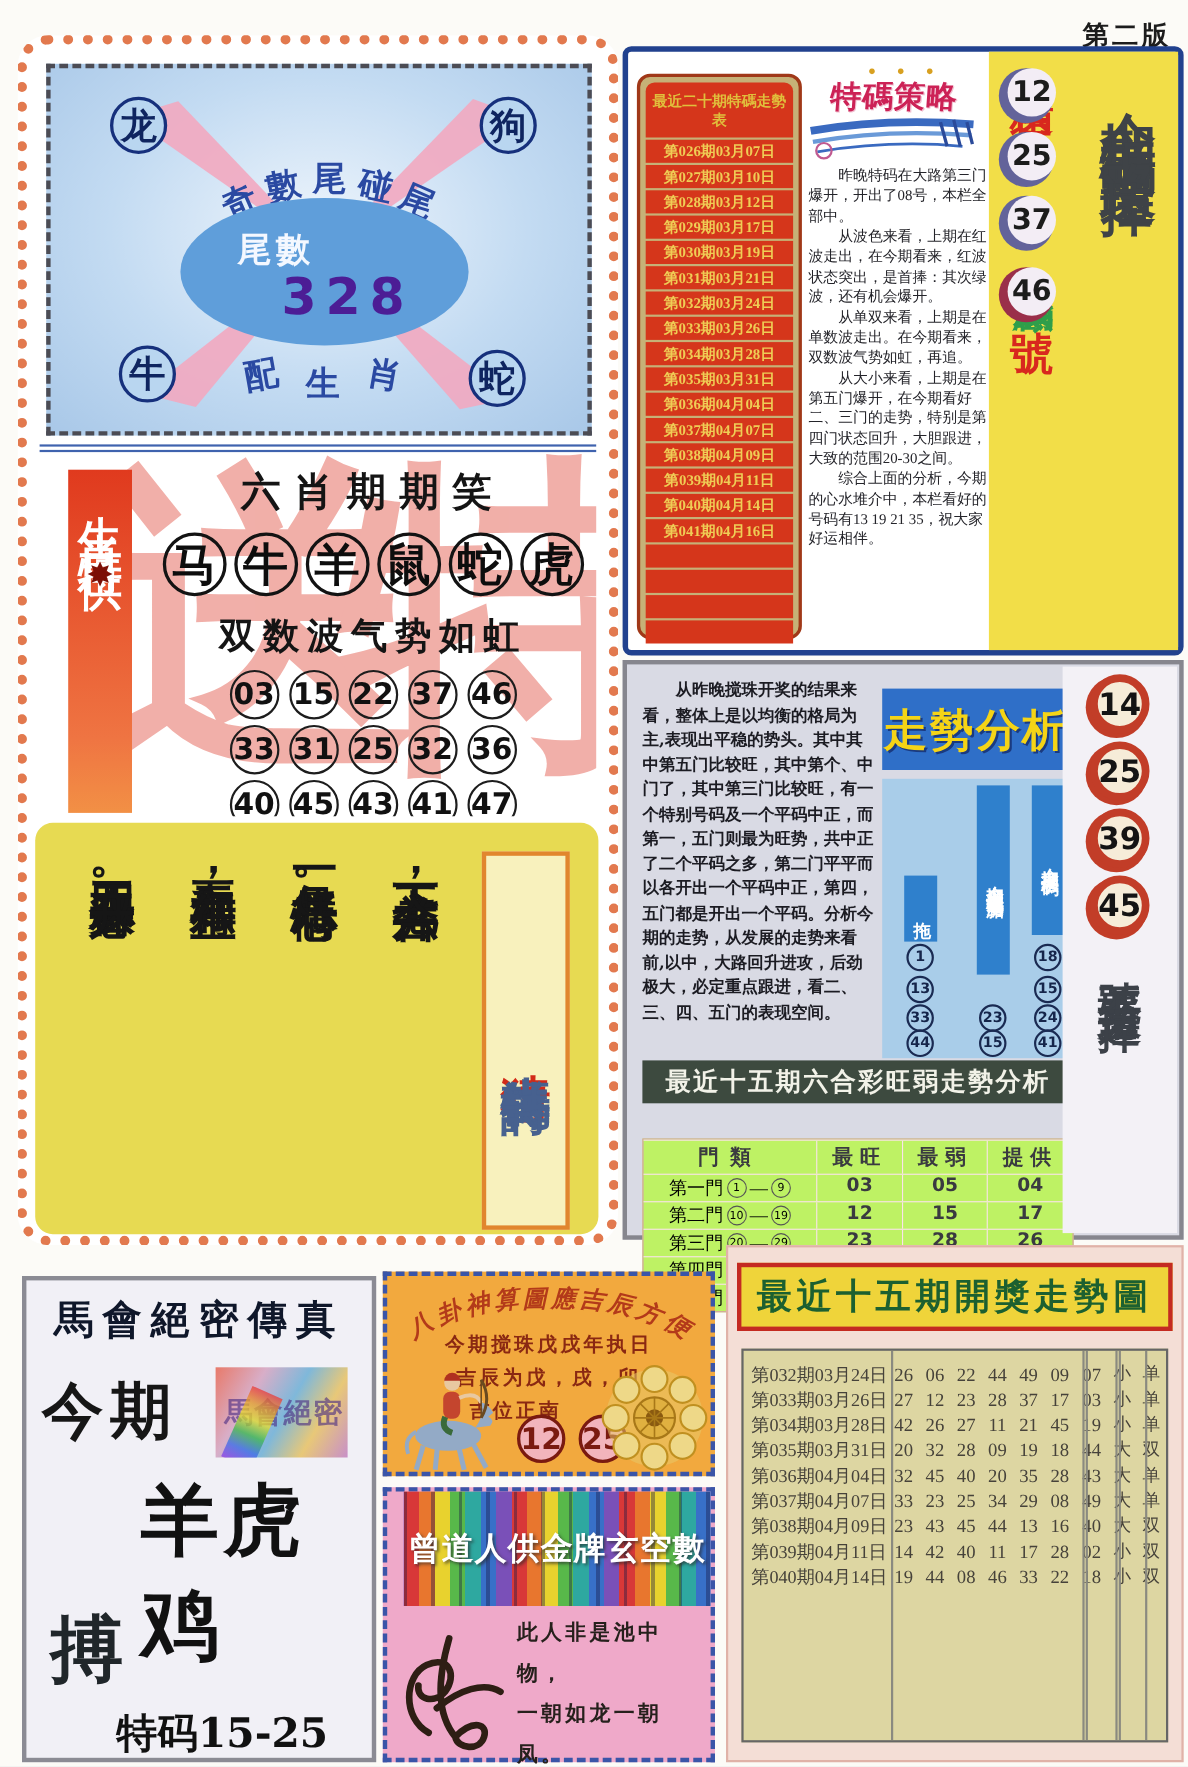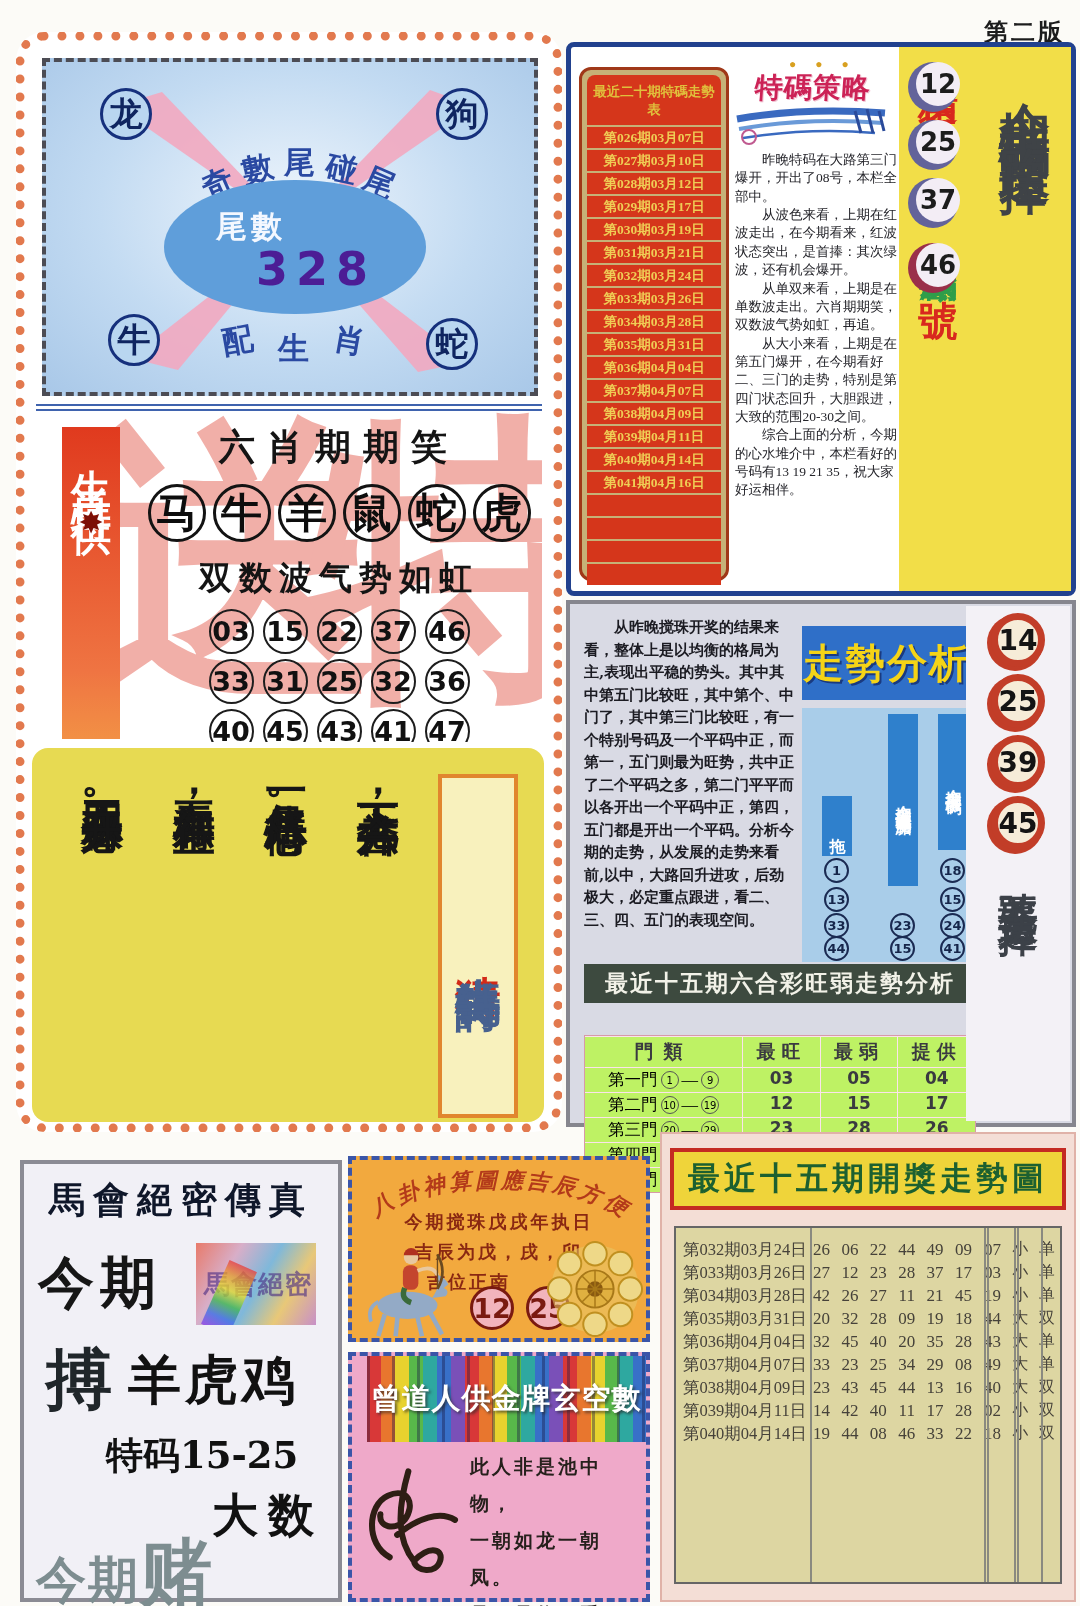--- a/index.html
+++ b/index.html
@@ -48,21 +48,21 @@
   .fax { position:absolute; left:20px; top:1160px; width:322px; height:442px; border:4px solid #8b8b94; background:#f1f0f6; padding:12px 8px; }
   .fax-l1 { color:#0f172a; font-size:36px; font-weight:bold; letter-spacing:8px; text-align:center; font-family:"DejaVu Serif", serif; }
   .fax-l2 { color:#e0603a; font-size:31px; font-weight:bold; letter-spacing:3px; text-align:center; margin-top:8px; font-family:"DejaVu Serif", serif; }
   .fax-row1 { display:flex; align-items:center; margin-top:18px; }
   .fax-now { font-size:56px; font-weight:bold; color:#161616; letter-spacing:6px; margin-left:6px; }
   .stamp { width:120px; height:82px; margin-left:34px; background:linear-gradient(120deg,#e87a6a 0%,#d8aec8 28%,#7fb8da 52%,#e8c878 74%,#c890c8 100%); position:relative; overflow:hidden; }
   .stamp::after { content:""; position:absolute; left:18px; bottom:-8px; width:30px; height:70px; background:linear-gradient(180deg,#e83a3a,#e8a02a,#e8e02a,#3ab84a,#3a6ae8,#8a3ae8); transform:rotate(24deg); opacity:.75; }
   .stamp-text { position:absolute; left:8px; top:24px; font-size:26px; font-weight:bold; color:rgba(70,40,130,.6); letter-spacing:1px; }
   .fax-row2 { display:flex; align-items:flex-end; margin-top:10px; }
   .fax-bo { font-size:66px; font-weight:bold; color:#20262a; font-family:"DejaVu Serif", serif; margin-left:14px; }
-  .fax-zod { font-size:53px; font-weight:bold; color:#111; letter-spacing:4px; margin-left:16px; margin-bottom:8px; font-family:"DejaVu Serif", serif; }
+  .fax-zod { font-size:71px; font-weight:bold; color:#111; letter-spacing:4px; margin-left:16px; margin-bottom:20px; font-family:"DejaVu Serif", serif; }
   .fax-range { font-size:37px; font-weight:bold; color:#111; margin-top:6px; margin-left:74px; font-family:"DejaVu Serif", serif; }
   .fax-row3 { position:relative; margin-top:4px; height:150px; }
   .fax-du { position:absolute; left:4px; top:40px; font-size:50px; font-weight:bold; color:#7d8d90; letter-spacing:2px; }
   .fax-du .du-char { font-size:72px; font-family:"DejaVu Serif", serif; }
   .fax-big { position:absolute; left:180px; top:0px; font-size:46px; font-weight:bold; color:#111; letter-spacing:10px; }
 
   
   .mid-top { position:absolute; left:566px; top:42px; width:510px; height:554px; border:5px solid #21418e; border-radius:8px; background:#fff; }
   .trend20 { position:absolute; left:8px; top:20px; width:150px; height:514px; background:#c6b177; border:3px solid #a03818; border-radius:12px; padding:5px; }
   .trend-header { background:#d5361b; color:#e0bf3c; font-size:13.5px; font-weight:bold; text-align:center; padding:8px 0 6px; border-radius:8px 8px 0 0; }
@@ -116,21 +116,21 @@
   .arc-char:nth-child(9){transform:translateY(13px) rotate(22deg);} .arc-char:nth-child(10){transform:translateY(24px) rotate(30deg);}
   .bg-line { text-align:center; color:#8a2812; font-size:18px; font-weight:bold; font-family:"DejaVu Serif", serif; letter-spacing:3px; }
   .bg-line1 { margin-top:14px; } .bg-line2 { margin-top:6px; } .bg-line3 { margin-top:6px; margin-right:60px; }
   .horseman { position:absolute; left:4px; bottom:0; }
   .bg-balls { position:absolute; left:118px; bottom:8px; display:flex; gap:12px; }
   .bg-ball { width:44px; height:44px; border-radius:50%; background:#f2b4bc; border:3px solid #7a1a10; color:#7a1a10; font-size:27px; font-weight:bold; display:flex; align-items:center; justify-content:center; font-family:"DejaVu Sans", sans-serif; }
   .medallion { position:absolute; right:2px; bottom:0; }
 
   
   .xuankong { position:absolute; left:348px; top:1352px; width:302px; height:250px; border:4px dashed #3a55a8; background:#efa9c9; }
-  .xk-banner { height:86px; background:repeating-linear-gradient(90deg,#d83838 0 14px,#e8762e 14px 28px,#e8d22e 28px 42px,#58b84a 42px 56px,#2ea8a0 56px 70px,#3870c8 70px 84px,#7a50b8 84px 98px); position:relative; display:flex; align-items:center; justify-content:center; overflow:hidden;margin-left:15px; }
+  .xk-banner { height:104px; background:repeating-linear-gradient(90deg,#d83838 0 14px,#e8762e 14px 28px,#e8d22e 28px 42px,#58b84a 42px 56px,#2ea8a0 56px 70px,#3870c8 70px 84px,#7a50b8 84px 98px); position:relative; display:flex; align-items:center; justify-content:center; overflow:hidden;margin-left:15px; }
   .xk-banner::after { content:""; position:absolute; inset:0; background:repeating-linear-gradient(90deg, rgba(25,25,70,.4) 0 3px, transparent 3px 25px); }
   .xk-banner span { position:relative; z-index:2; color:#fff; font-size:29px; font-weight:bold; letter-spacing:1px; text-shadow:2px 2px 3px rgba(40,40,40,.7); white-space:nowrap; }
   .xk-body { display:flex; padding:6px 8px 0 6px; }
   .xk-poem { margin-left:auto; margin-right:4px; }
   .xk-poem div { font-size:19px; font-weight:bold; color:#26201c; line-height:1.95; letter-spacing:3px; font-family:"DejaVu Serif", serif; }
 
   
   .draw15 { position:absolute; left:660px; top:1132px; width:416px; height:470px; background:#f4ded6; border:2px solid #e0b2a8; }
   .d15-banner { margin:14px 8px 0 8px; height:62px; background:#efd43a; border:4px solid #c42a22; display:flex; align-items:center; justify-content:center; color:#1c6030; font-size:32px; font-weight:bold; letter-spacing:4px; white-space:nowrap; }
   .d15-table { position:relative; margin:16px 12px 0 12px; height:358px; background:#ddd6a2; border:2px solid #666; padding-top:10px; overflow:hidden; }
@@ -295,21 +295,21 @@
           <path d="M2,16 Q70,4 150,10" stroke="#3a6ac0" stroke-width="7" fill="none"></path>
           <path d="M4,26 Q72,14 148,20" stroke="#6a9ad8" stroke-width="4" fill="none"></path>
           <path d="M8,35 Q76,24 140,30" stroke="#3a6ac0" stroke-width="2.5" fill="none"></path>
           <circle cx="14" cy="34" r="7" fill="none" stroke="#c05a90" stroke-width="2"></circle>
           <path d="M120,8 l6,22 M132,6 l6,24 M144,8 l5,20" stroke="#2a4a9a" stroke-width="3" fill="none"></path>
         </svg>
       </div>
       <div>
           <p class="strategy-p">昨晚特码在大路第三门爆开，开出了08号，本栏全部中。</p>
           <p class="strategy-p">从波色来看，上期在红波走出，在今期看来，红波状态突出，是首捧：其次绿波，还有机会爆开。</p>
-          <p class="strategy-p">从单双来看，上期是在单数波走出。六肖期期笑，双数波气势如虹，再追。</p>
+          <p class="strategy-p">从单双来看，上期是在单数波走出。在今期看来，双数波气势如虹，再追。</p>
           <p class="strategy-p">从大小来看，上期是在第五门爆开，在今期看好二、三门的走势，特别是第四门状态回升，大胆跟进，大致的范围20-30之间。</p>
           <p class="strategy-p">综合上面的分析，今期的心水堆介中，本栏看好的号码有13 19 21 35，祝大家好运相伴。</p>
         </div>
     </div>
     <div class="sel-strip">
       <div class="sel-left">
         <span class="sel-jx">精選</span>
         <div style="display:flex;flex-direction:column;align-items:center;">
             <span class="selball">12</span>
             <span class="selball">25</span>

